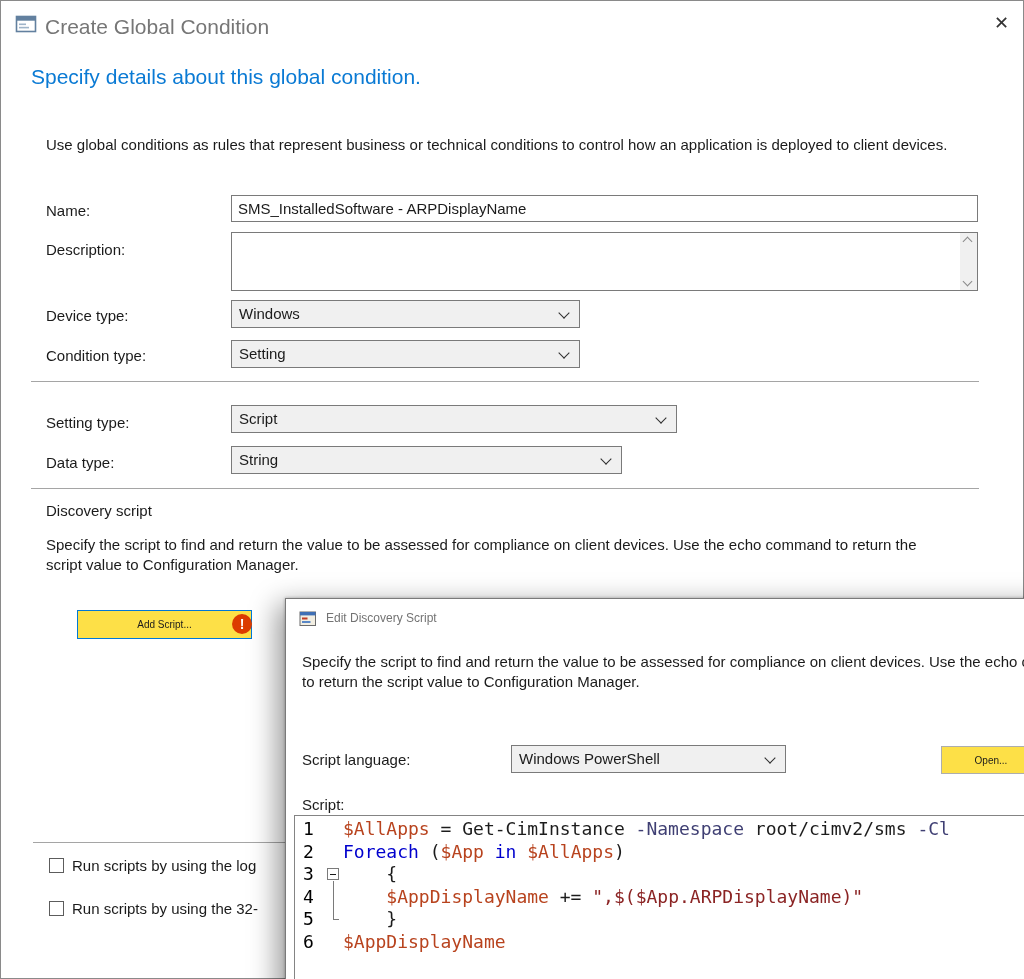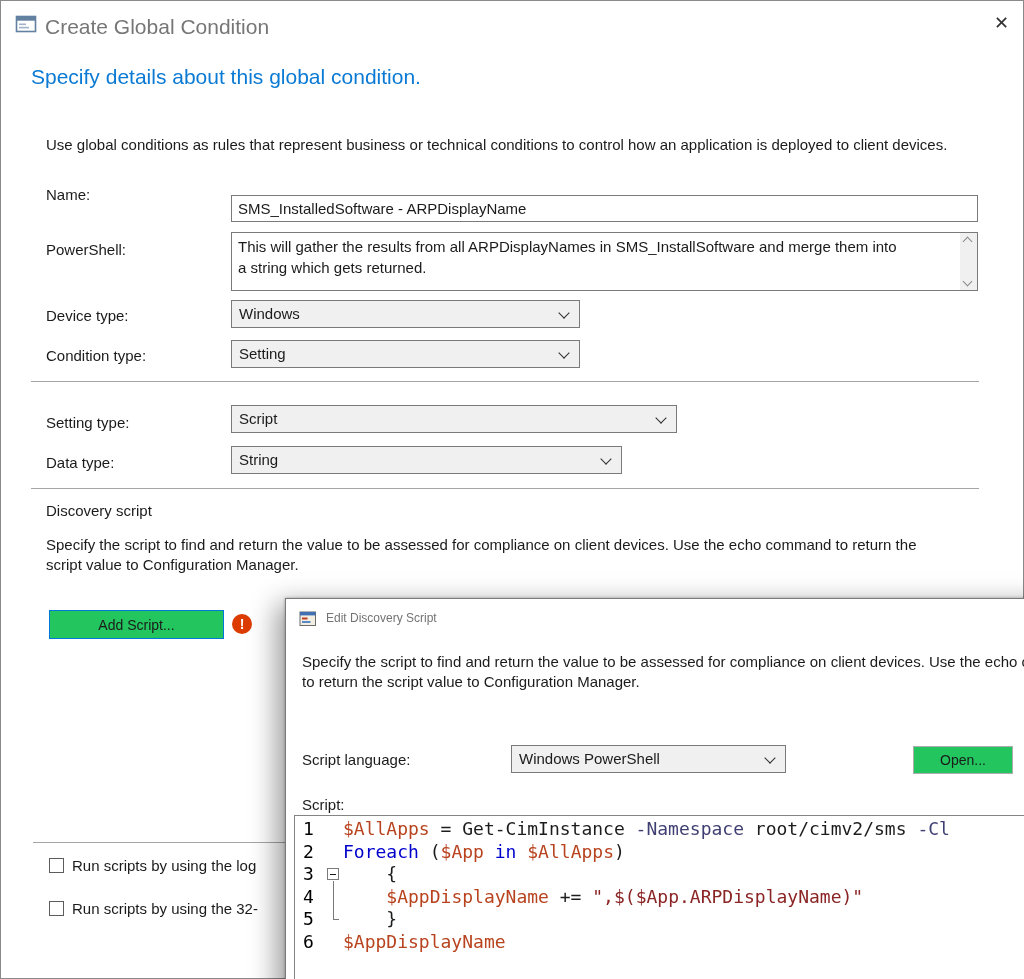--- a/index.html
+++ b/index.html
@@ -15,21 +15,21 @@
   .titlebar { position:absolute; left:0; top:0; width:100%; height:46px; background:#fff; }
   .app-icon { position:absolute; left:14px; top:12px; width:22px; height:22px; }
   .title { position:absolute; left:44px; top:14px; font-size:21px; color:#767676; }
   .close { position:absolute; right:14px; top:12px; font-size:18px; color:#333; cursor:default; line-height:20px; }
 
   
   .heading { position:absolute; left:30px; top:64px; font-size:21px; font-weight:400; color:var(--heading,#0a7ad4); }
   .intro { position:absolute; left:45px; top:134px; width:905px; line-height:20px; }
 
   .lbl { position:absolute; left:45px; }
-  .lbl-name    { top:185px; }
+  .lbl-name    { top:201px; }
   .lbl-desc    { top:240px; }
   .lbl-device  { top:306px; }
   .lbl-cond    { top:346px; }
   .lbl-setting { top:413px; }
   .lbl-data    { top:453px; }
 
   
   .text-input {
     position:absolute; left:230px; top:194px; width:747px; height:27px;
     border:1px solid #7a7a7a; padding:0 6px; font-size:15px;
@@ -61,21 +61,21 @@
   .sep1 { left:30px; top:380px; width:948px; }
   .sep2 { left:30px; top:487px; width:948px; }
   .sep3 { left:32px; top:841px; width:946px; }
 
   .disc-title { position:absolute; left:45px; top:501px; }
   .disc-desc  { position:absolute; left:45px; top:534px; width:905px; line-height:20px; }
 
   
   .btn {
     position:absolute; display:flex; align-items:center; justify-content:center;
-    font-size:14px; color:#1b1b1b; background:#22c55e; border:1px solid #adadad; cursor:default;
+    font-size:10px; color:#1b1b1b; background:#fde047; border:1px solid #adadad; cursor:default;margin-left:28px;
   }
   .btn-add { left:48px; top:609px; width:175px; height:29px; border:1px solid var(--accent,#0078d7); }
   .warn {
     position:absolute; left:231px; top:613px; width:20px; height:20px; border-radius:50%;
     background:var(--warning-fill,#dc3c00); color:#fff; font-weight:bold; font-size:14px;
     display:flex; align-items:center; justify-content:center;
   }
 
   
   .checkbox { position:absolute; left:48px; width:15px; height:15px; border:1px solid #5c5c5c; background:#fff; }
@@ -137,23 +137,22 @@
     <span class="title">Create Global Condition</span>
     <span class="close">✕</span>
   </div>
 
   <div class="heading">Specify details about this global condition.</div>
   <div class="intro">Use global conditions as rules that represent business or technical conditions to control how an application is deployed to client devices.</div>
 
   <div class="lbl lbl-name">Name:</div>
   <input class="text-input" type="text" value="SMS_InstalledSoftware - ARPDisplayName" style="">
 
-  <div class="lbl lbl-desc">PowerShell:</div>
+  <div class="lbl lbl-desc">Description:</div>
   <div class="desc-box">
-    <div class="desc-text">This will gather the results from all ARPDisplayNames in SMS_InstallSoftware and merge them into a string which gets returned.</div>
     <div class="vscroll">
       <span class="chev scroll-up"></span>
       <span class="chev scroll-down"></span>
     </div>
   </div>
 
   <div class="lbl lbl-device">Device type:</div>
   <div class="combo combo-device">
     <span class="combo-value">Windows</span>
     <span class="chev-dn"></span>

